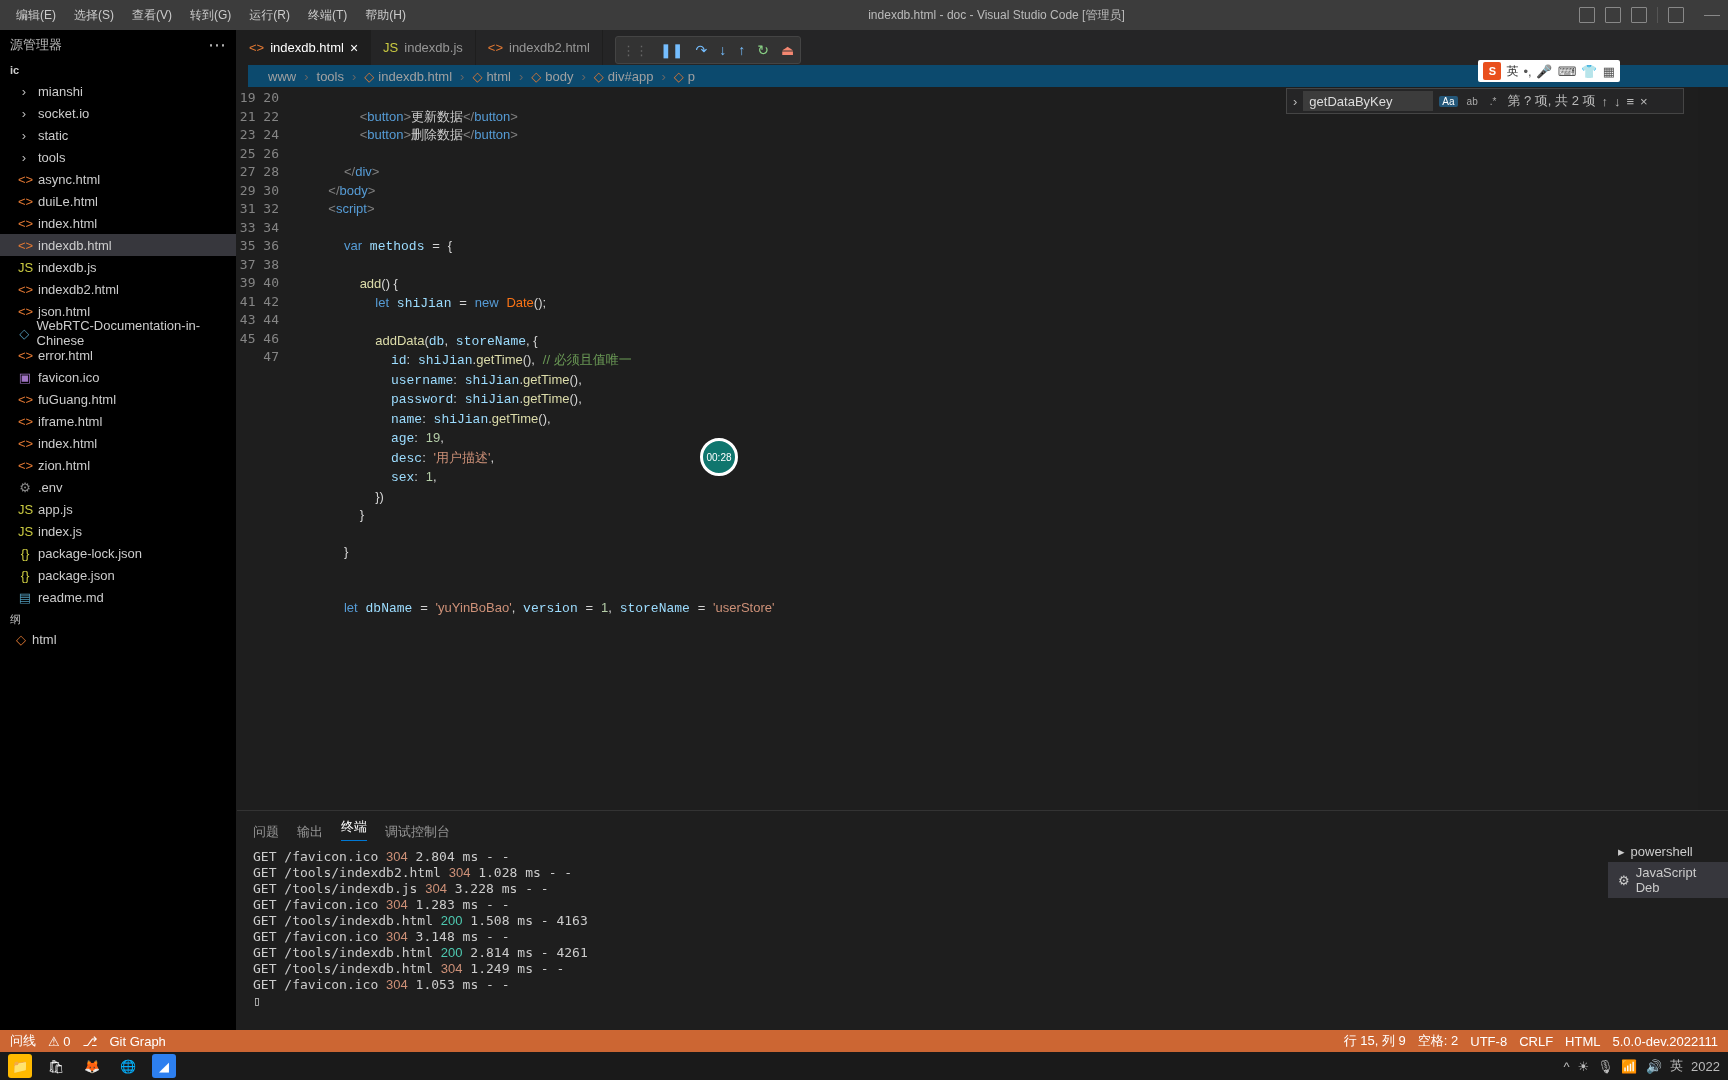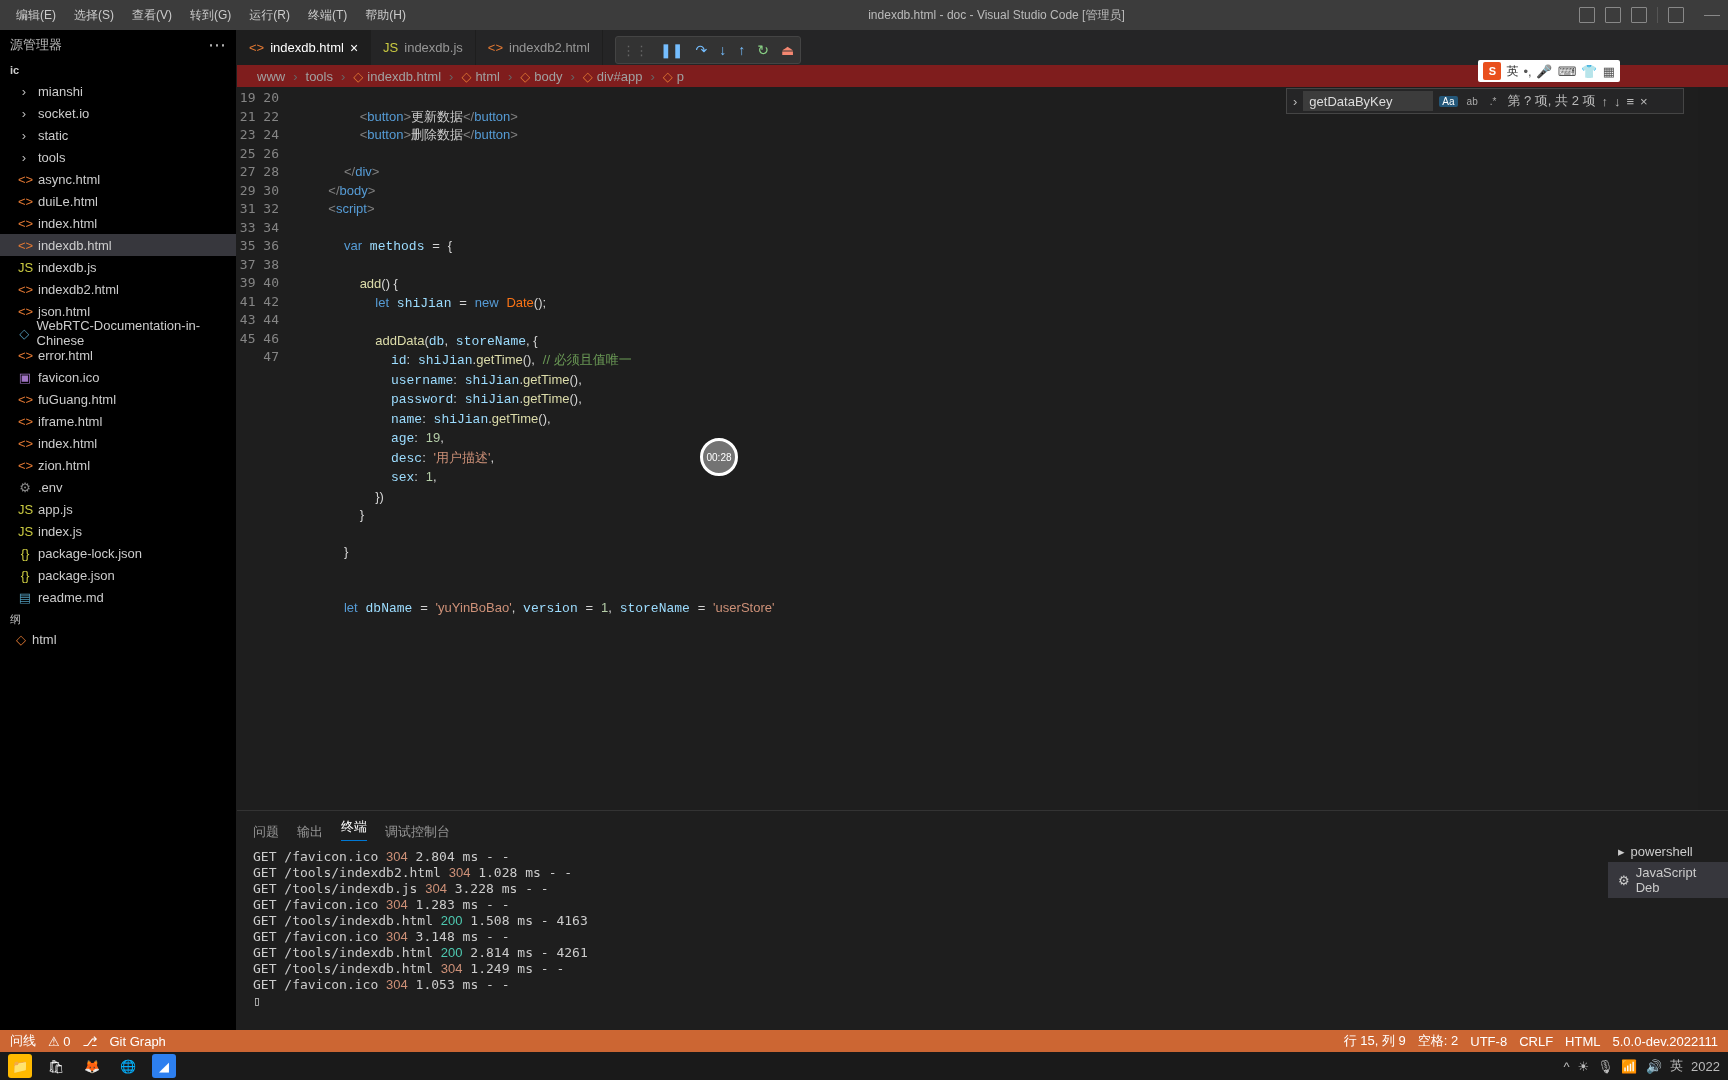--- a/index.html
+++ b/index.html
@@ -39,21 +39,21 @@
 
 .dbg-toolbar{position:absolute;top:36px;left:615px;height:28px;background:#333;border:1px solid #444;border-radius:3px;display:flex;align-items:center;padding:0 6px;gap:12px;z-index:5;}
 .dbg-toolbar .i{color:#75beff;font-size:14px;}
 .dbg-toolbar .i.pause{color:#75beff;}
 .dbg-toolbar .i.step{color:#75beff;}
 .dbg-toolbar .i.rev{color:#89d185;}
 .dbg-toolbar .i.stop{color:#f48771;}
 .dbg-toolbar .grip{color:#666;cursor:grab;}
 
 
-.breadcrumb{position:absolute;top:65px;left:237px;right:0;height:22px;background:#7f1d1d;display:flex;align-items:center;padding-left:20px;gap:4px;font-size:12px;color:#a0a0a0;}
+.breadcrumb{position:absolute;top:65px;left:248px;right:0;height:22px;background:#0c4a6e;display:flex;align-items:center;padding-left:20px;gap:4px;font-size:12px;color:#a0a0a0;}
 .breadcrumb .sep::before{content:"›";margin:0 4px;color:#666;}
 .breadcrumb .ci{color:#e37933;margin-right:4px;}
 
 
 .search{position:absolute;top:88px;right:44px;width:398px;height:26px;background:#252526;border:1px solid #454545;display:flex;align-items:center;padding:0 6px;gap:6px;font-size:12px;z-index:6;}
 .search .exp{color:#bbb;}
 .search input{background:#3c3c3c;border:none;color:#ddd;padding:2px 6px;width:130px;height:20px;outline:none;}
 .search .opt{background:#245779;color:#fff;padding:0 3px;font-size:10px;border-radius:2px;}
 .search .opt.off{background:transparent;color:#aaa;}
 .search .res{color:#bbb;margin-left:2px;}
@@ -90,21 +90,21 @@
 .status{position:absolute;bottom:28px;left:0;right:0;height:22px;background:#c63;background:#cc6633;display:flex;align-items:center;color:#fff;font-size:12px;padding:0 10px;gap:12px;}
 .status{background:#cc6633;}
 .status .push{margin-left:auto;}
 
 
 .taskbar{position:absolute;bottom:0;left:0;right:0;height:28px;background:#1a1a1a;display:flex;align-items:center;padding:0 8px;gap:12px;}
 .taskbar .app{width:24px;height:24px;border-radius:3px;display:flex;align-items:center;justify-content:center;}
 .taskbar .tray{margin-left:auto;display:flex;gap:8px;color:#bbb;font-size:11px;align-items:center;}
 
 
-.timer{position:absolute;left:700px;top:438px;width:38px;height:38px;border-radius:50%;background:#737373;border:3px solid #fff;display:flex;align-items:center;justify-content:center;color:#fff;font-size:10px;z-index:50;}
+.timer{position:absolute;left:700px;top:438px;width:38px;height:38px;border-radius:50%;background:#0f766e;border:3px solid #fff;display:flex;align-items:center;justify-content:center;color:#fff;font-size:10px;z-index:50;}
 
 
 .ime{position:absolute;top:60px;right:108px;height:22px;background:#fff;border-radius:2px;display:flex;align-items:center;padding:0 5px;gap:5px;z-index:40;}
 .ime .logo{width:18px;height:18px;background:#e94f1d;border-radius:2px;color:#fff;font-weight:bold;text-align:center;line-height:18px;font-size:11px;}
 .ime .t{color:#333;font-size:12px;}
 .ime .bi{color:#555;font-size:13px;}
 </style>
 </head>
 <body>
 

